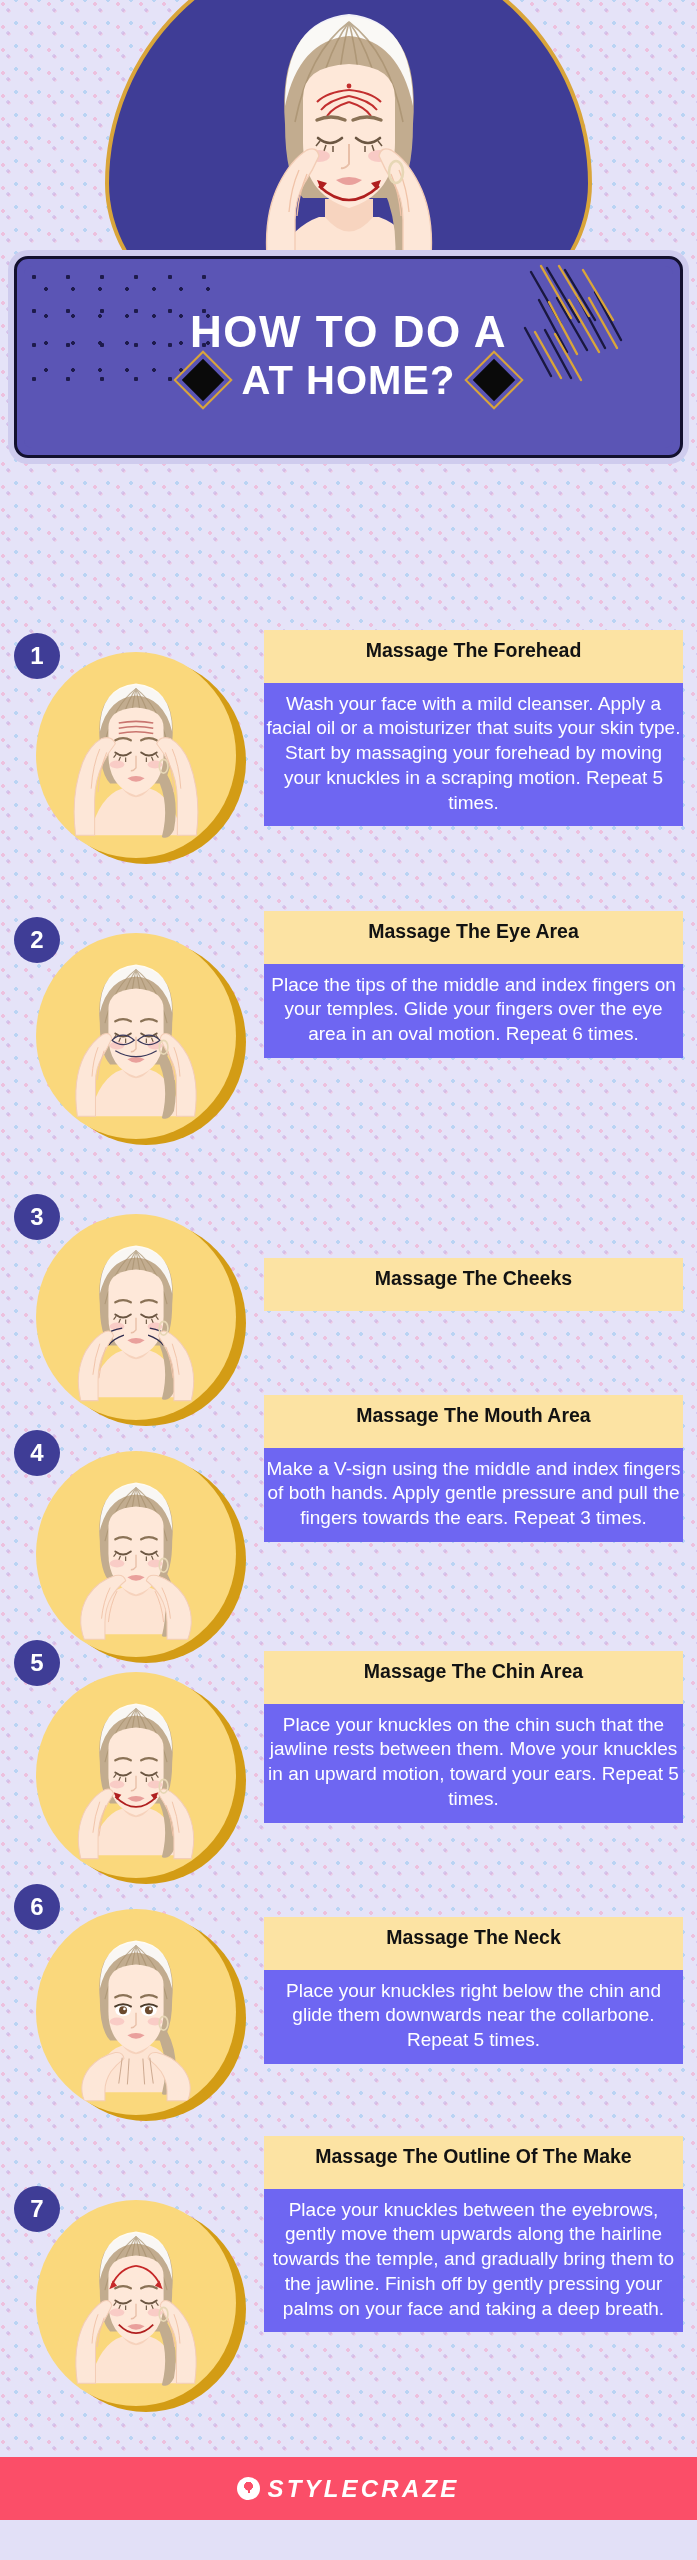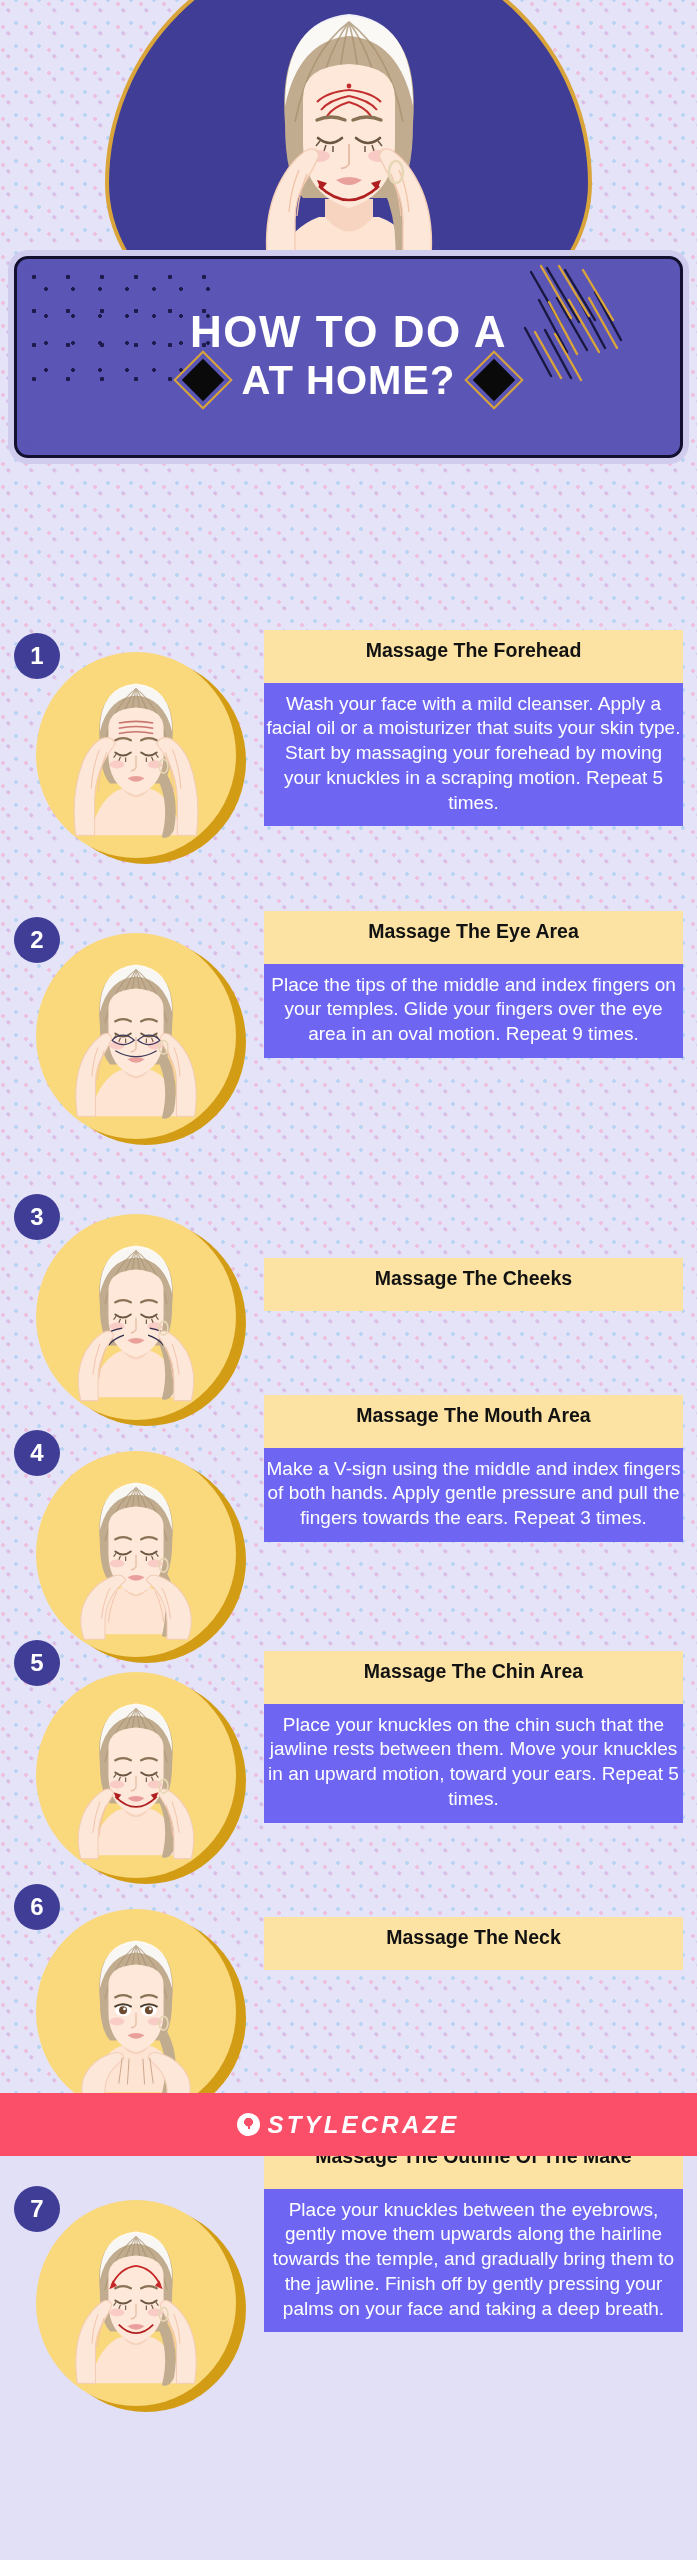--- a/index.html
+++ b/index.html
@@ -8,21 +8,21 @@
   body {
     font-family:"Liberation Sans", sans-serif;
     background:#E2E0F7;
     width:697px; height:2560px;
     position:relative; overflow:hidden;
   }
 
   
   #page {
     position:absolute; inset:0;
-    width:697px; height:2156px;
+    width:697px; height:2520px;
     background-color:#E5E3F8;
     background-image:
       radial-gradient(circle at 3px 4px, rgba(244,164,200,.55) 1.6px, transparent 2px),
       radial-gradient(circle at 11px 14px, rgba(150,200,240,.55) 1.6px, transparent 2px),
       radial-gradient(circle at 18px 7px, rgba(190,160,225,.42) 1.5px, transparent 2px),
       radial-gradient(circle at 7px 19px, rgba(245,175,205,.42) 1.4px, transparent 2px);
     background-size:23px 23px, 23px 23px, 23px 23px, 23px 23px;
     background-position:0 0, 5px 9px, 13px 3px, 2px 15px;
   }
 
@@ -385,21 +385,21 @@
                 <path d="M79 120 Q73 135 71 154"></path>
       <path d="M160 116 Q166 131 167 150"></path>
                 <path d="M153 120 Q159 135 161 154"></path>
     </g>
               <ellipse cx="148" cy="116" rx="5" ry="8" fill="none" stroke="#E7D7B6" stroke-width="2"></ellipse>
             </svg>
       </div>
     </div>
     <div class="card" style="top:911px">
       <div class="card-head">Massage The Eye Area</div>
-      <div class="card-body">Place the tips of the middle and index fingers on your temples. Glide your fingers over the eye area in an oval motion. Repeat 9 times.</div>
+      <div class="card-body">Place the tips of the middle and index fingers on your temples. Glide your fingers over the eye area in an oval motion. Repeat 6 times.</div>
     </div>
       </div>
       <div class="step">
     <div class="badge" style="top:1194px">3</div>
     <div class="portrait-wrap" style="top:1214px">
       <div class="portrait-shadow"></div>
       <div class="portrait">
         <svg width="200" height="206" viewBox="0 0 232 206">
     <path d="M62 196 Q74 150 100 142 L132 142 Q158 150 170 196 Z" fill="#FDE4D3"></path>
     <path d="M100 142 Q116 162 132 142 L132 130 L100 130 Z" fill="#F6D2BC"></path>
@@ -611,20 +611,21 @@
                 <path d="M108 157 Q107 173 106 187"></path>
       <path d="M132 156 Q134 172 136 186"></path>
                 <path d="M124 157 Q125 173 126 187"></path>
     </g>
               <ellipse cx="148" cy="116" rx="5" ry="8" fill="none" stroke="#E7D7B6" stroke-width="2"></ellipse>
             </svg>
       </div>
     </div>
     <div class="card" style="top:1917px">
       <div class="card-head">Massage The Neck</div>
+      <div class="card-body">Place your knuckles right below the chin and glide them downwards near the collarbone. Repeat 5 times.</div>
     </div>
       </div>
       <div class="step">
     <div class="badge" style="top:2186px">7</div>
     <div class="portrait-wrap" style="top:2200px">
       <div class="portrait-shadow"></div>
       <div class="portrait">
         <svg width="200" height="206" viewBox="0 0 232 206">
     <path d="M62 196 Q74 150 100 142 L132 142 Q158 150 170 196 Z" fill="#FDE4D3"></path>
     <path d="M100 142 Q116 162 132 142 L132 130 L100 130 Z" fill="#F6D2BC"></path>

